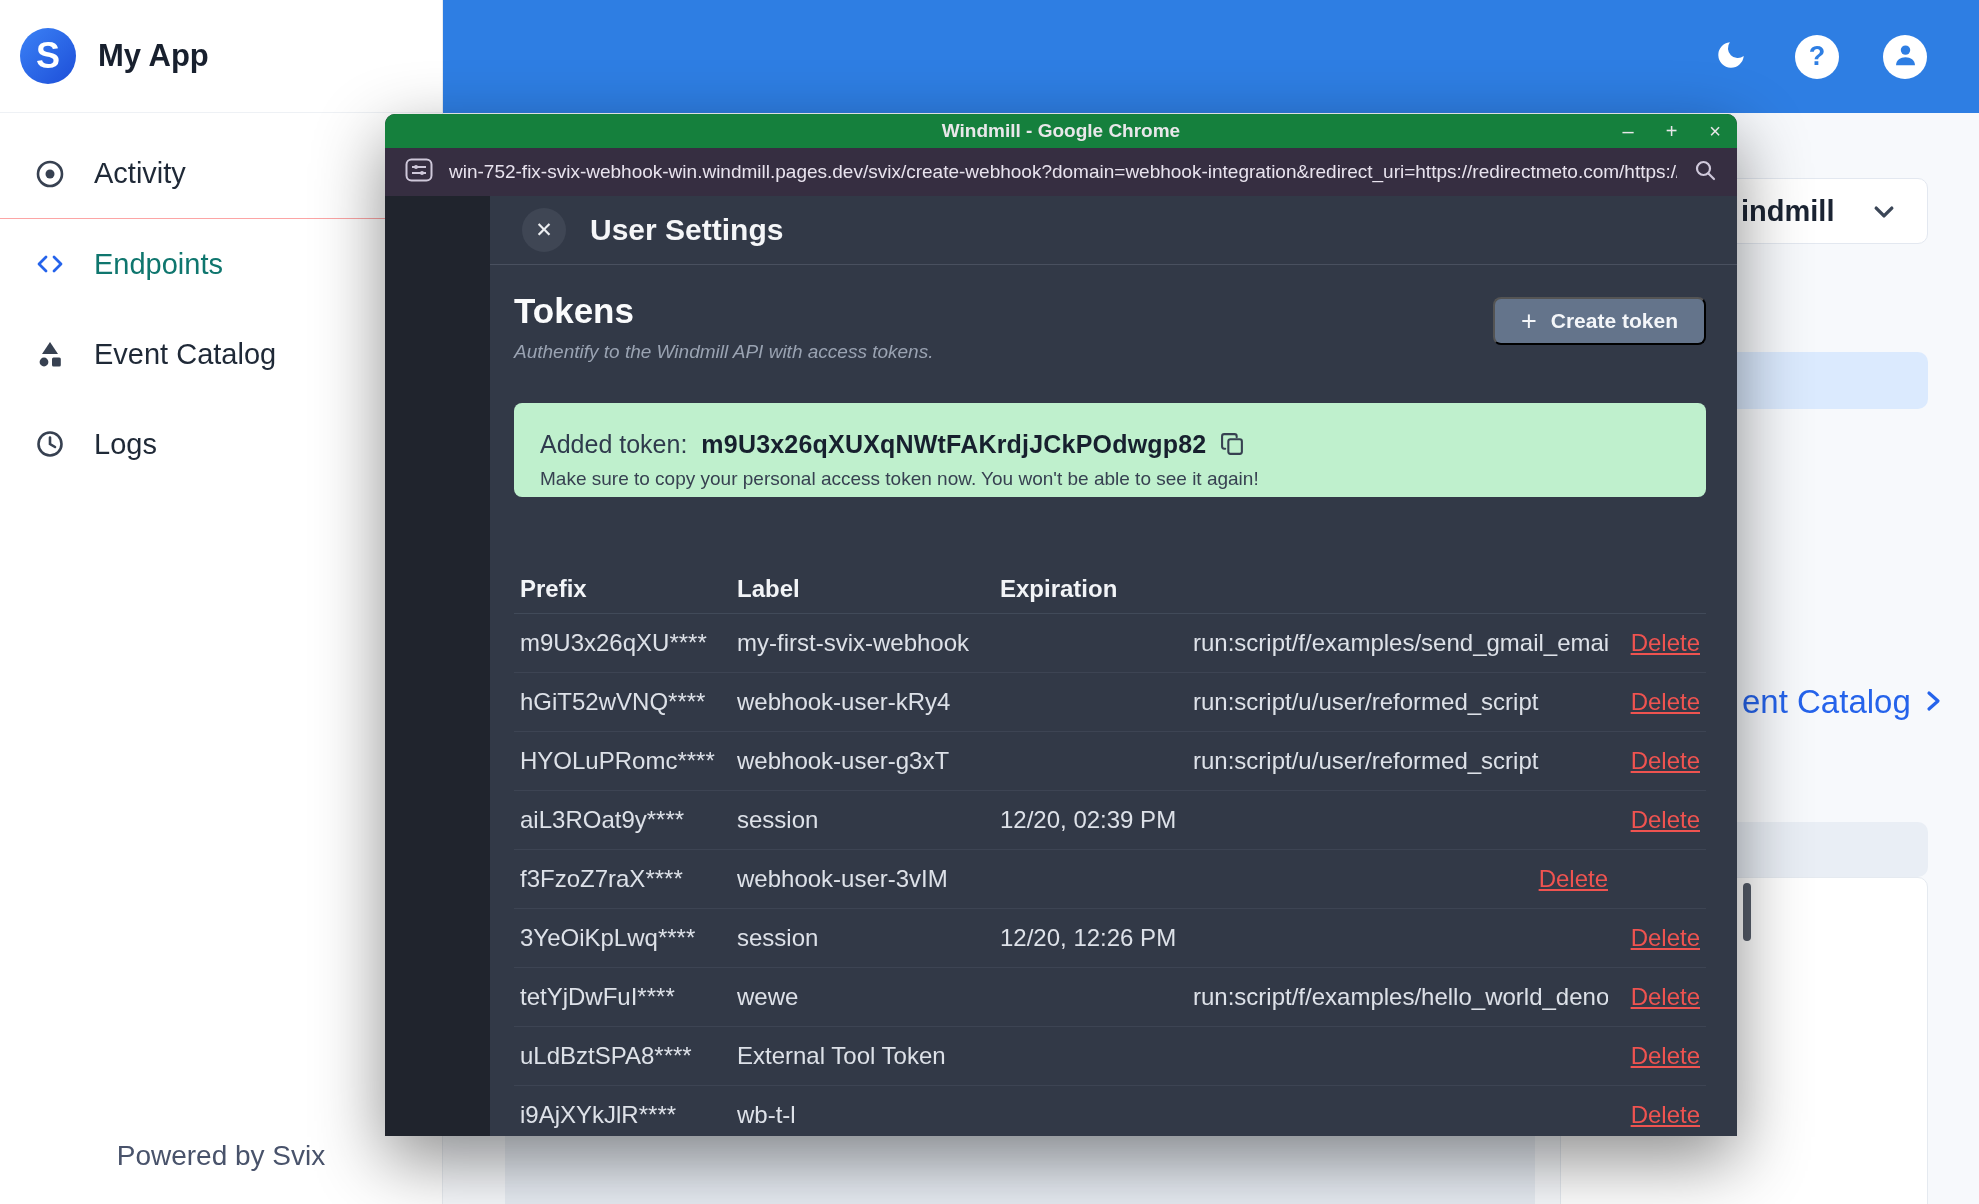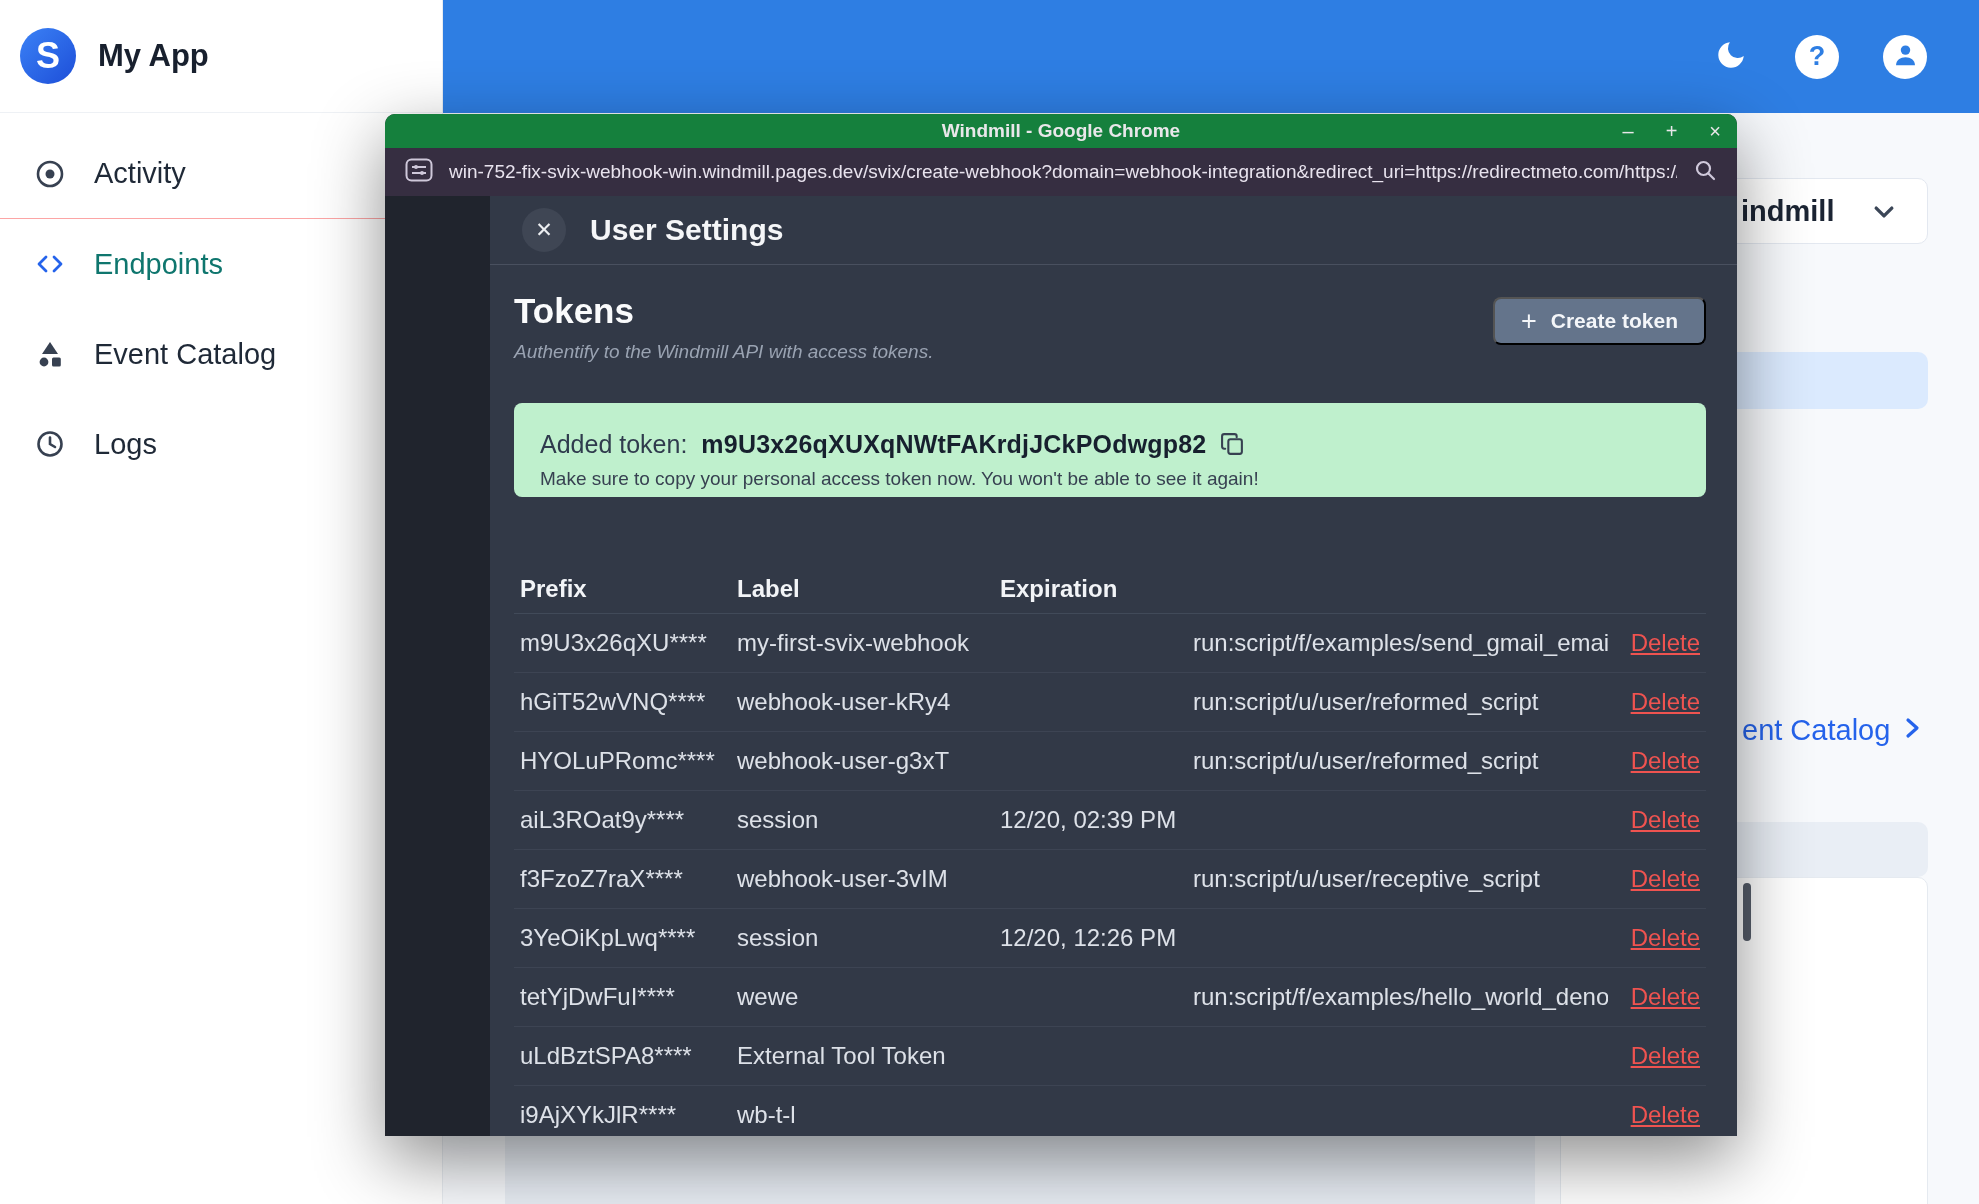--- a/index.html
+++ b/index.html
@@ -35,22 +35,22 @@
   .moon-btn { width:40px; height:40px; display:flex; align-items:center; justify-content:center; cursor:pointer; }
 
   
   .bg-page { position:absolute; left:443px; top:113px; right:0; bottom:0; background:#f7f9fc; z-index:1; }
   .env-select { position:absolute; left:1157px; top:65px; width:328px; height:66px; background:#fff;
                 border:1px solid #e3e8f0; border-radius:10px; cursor:pointer; }
   .env-select .env-label { position:absolute; left:140px; top:16px; font-size:29px; font-weight:600; color:#1b2433; }
   .env-select .env-chevron { position:absolute; right:30px; top:20px; }
   .bg-bluebox { position:absolute; left:1117px; top:239px; width:368px; height:57px;
                 background:#dbeafe; border-radius:10px; }
-  .catalog-link { position:absolute; left:1299px; top:601px; display:flex; align-items:center; gap:12px;
-                  font-size:29px; color:#2563eb; font-weight:500; cursor:pointer; }
+  .catalog-link { position:absolute; left:1299px; top:570px; display:flex; align-items:center; gap:12px;
+                  font-size:33px; color:#2563eb; font-weight:500; cursor:pointer; }
   .bg-graybox { position:absolute; left:1117px; top:709px; width:368px; height:55px;
                 background:#e9eef5; border-radius:10px; }
   .bg-whitepanel { position:absolute; left:1117px; top:764px; width:368px; height:440px;
                    background:#fff; border:1px solid #e5eaf0; border-radius:10px; }
   .bg-scrollthumb { position:absolute; left:1300px; top:770px; width:8px; height:58px;
                     background:#565d6a; border-radius:4px; cursor:grab; }
   .bg-bottomband { position:absolute; left:62px; top:1000px; width:1030px; height:204px;
                    background:#e8edf4; border-radius:12px; }
 
   
@@ -141,20 +141,21 @@
     <div class="nav-item">
       <span class="nav-icon">
         <svg viewBox="0 0 32 32" width="32" height="32" fill="none" stroke="#374151" stroke-width="2.6" stroke-linecap="round">
             <circle cx="16" cy="16" r="11.5"></circle>
             <polyline points="16,9.5 16,16 21,19"></polyline>
           </svg>
       </span>
       <span>Logs</span>
     </div>
   </nav>
+  <div class="powered">Powered by Svix</div>
 </aside>
 
 <header class="topbar">
   <div class="moon-btn">
     <span>
       <svg viewBox="0 0 24 24" width="34" height="34" fill="#ffffff">
           <path d="M21 12.79A9 9 0 1 1 11.21 3 7 7 0 0 0 21 12.79z"></path>
         </svg>
     </span>
   </div>
@@ -283,21 +284,20 @@
                 <div class="cell prefix">aiL3ROat9y****</div>
                 <div class="cell label">session</div>
                 <div class="cell expiration">12/20, 02:39 PM</div>
                 <div class="cell scopes"></div>
                 <a class="cell delete">Delete</a>
               </div>
               <div class="trow">
                 <div class="cell prefix">f3FzoZ7raX****</div>
                 <div class="cell label">webhook-user-3vIM</div>
                 <div class="cell expiration"></div>
-                <div class="cell scopes">run:script/u/user/receptive_script</div>
                 <a class="cell delete">Delete</a>
               </div>
               <div class="trow">
                 <div class="cell prefix">3YeOiKpLwq****</div>
                 <div class="cell label">session</div>
                 <div class="cell expiration">12/20, 12:26 PM</div>
                 <div class="cell scopes"></div>
                 <a class="cell delete">Delete</a>
               </div>
               <div class="trow">

